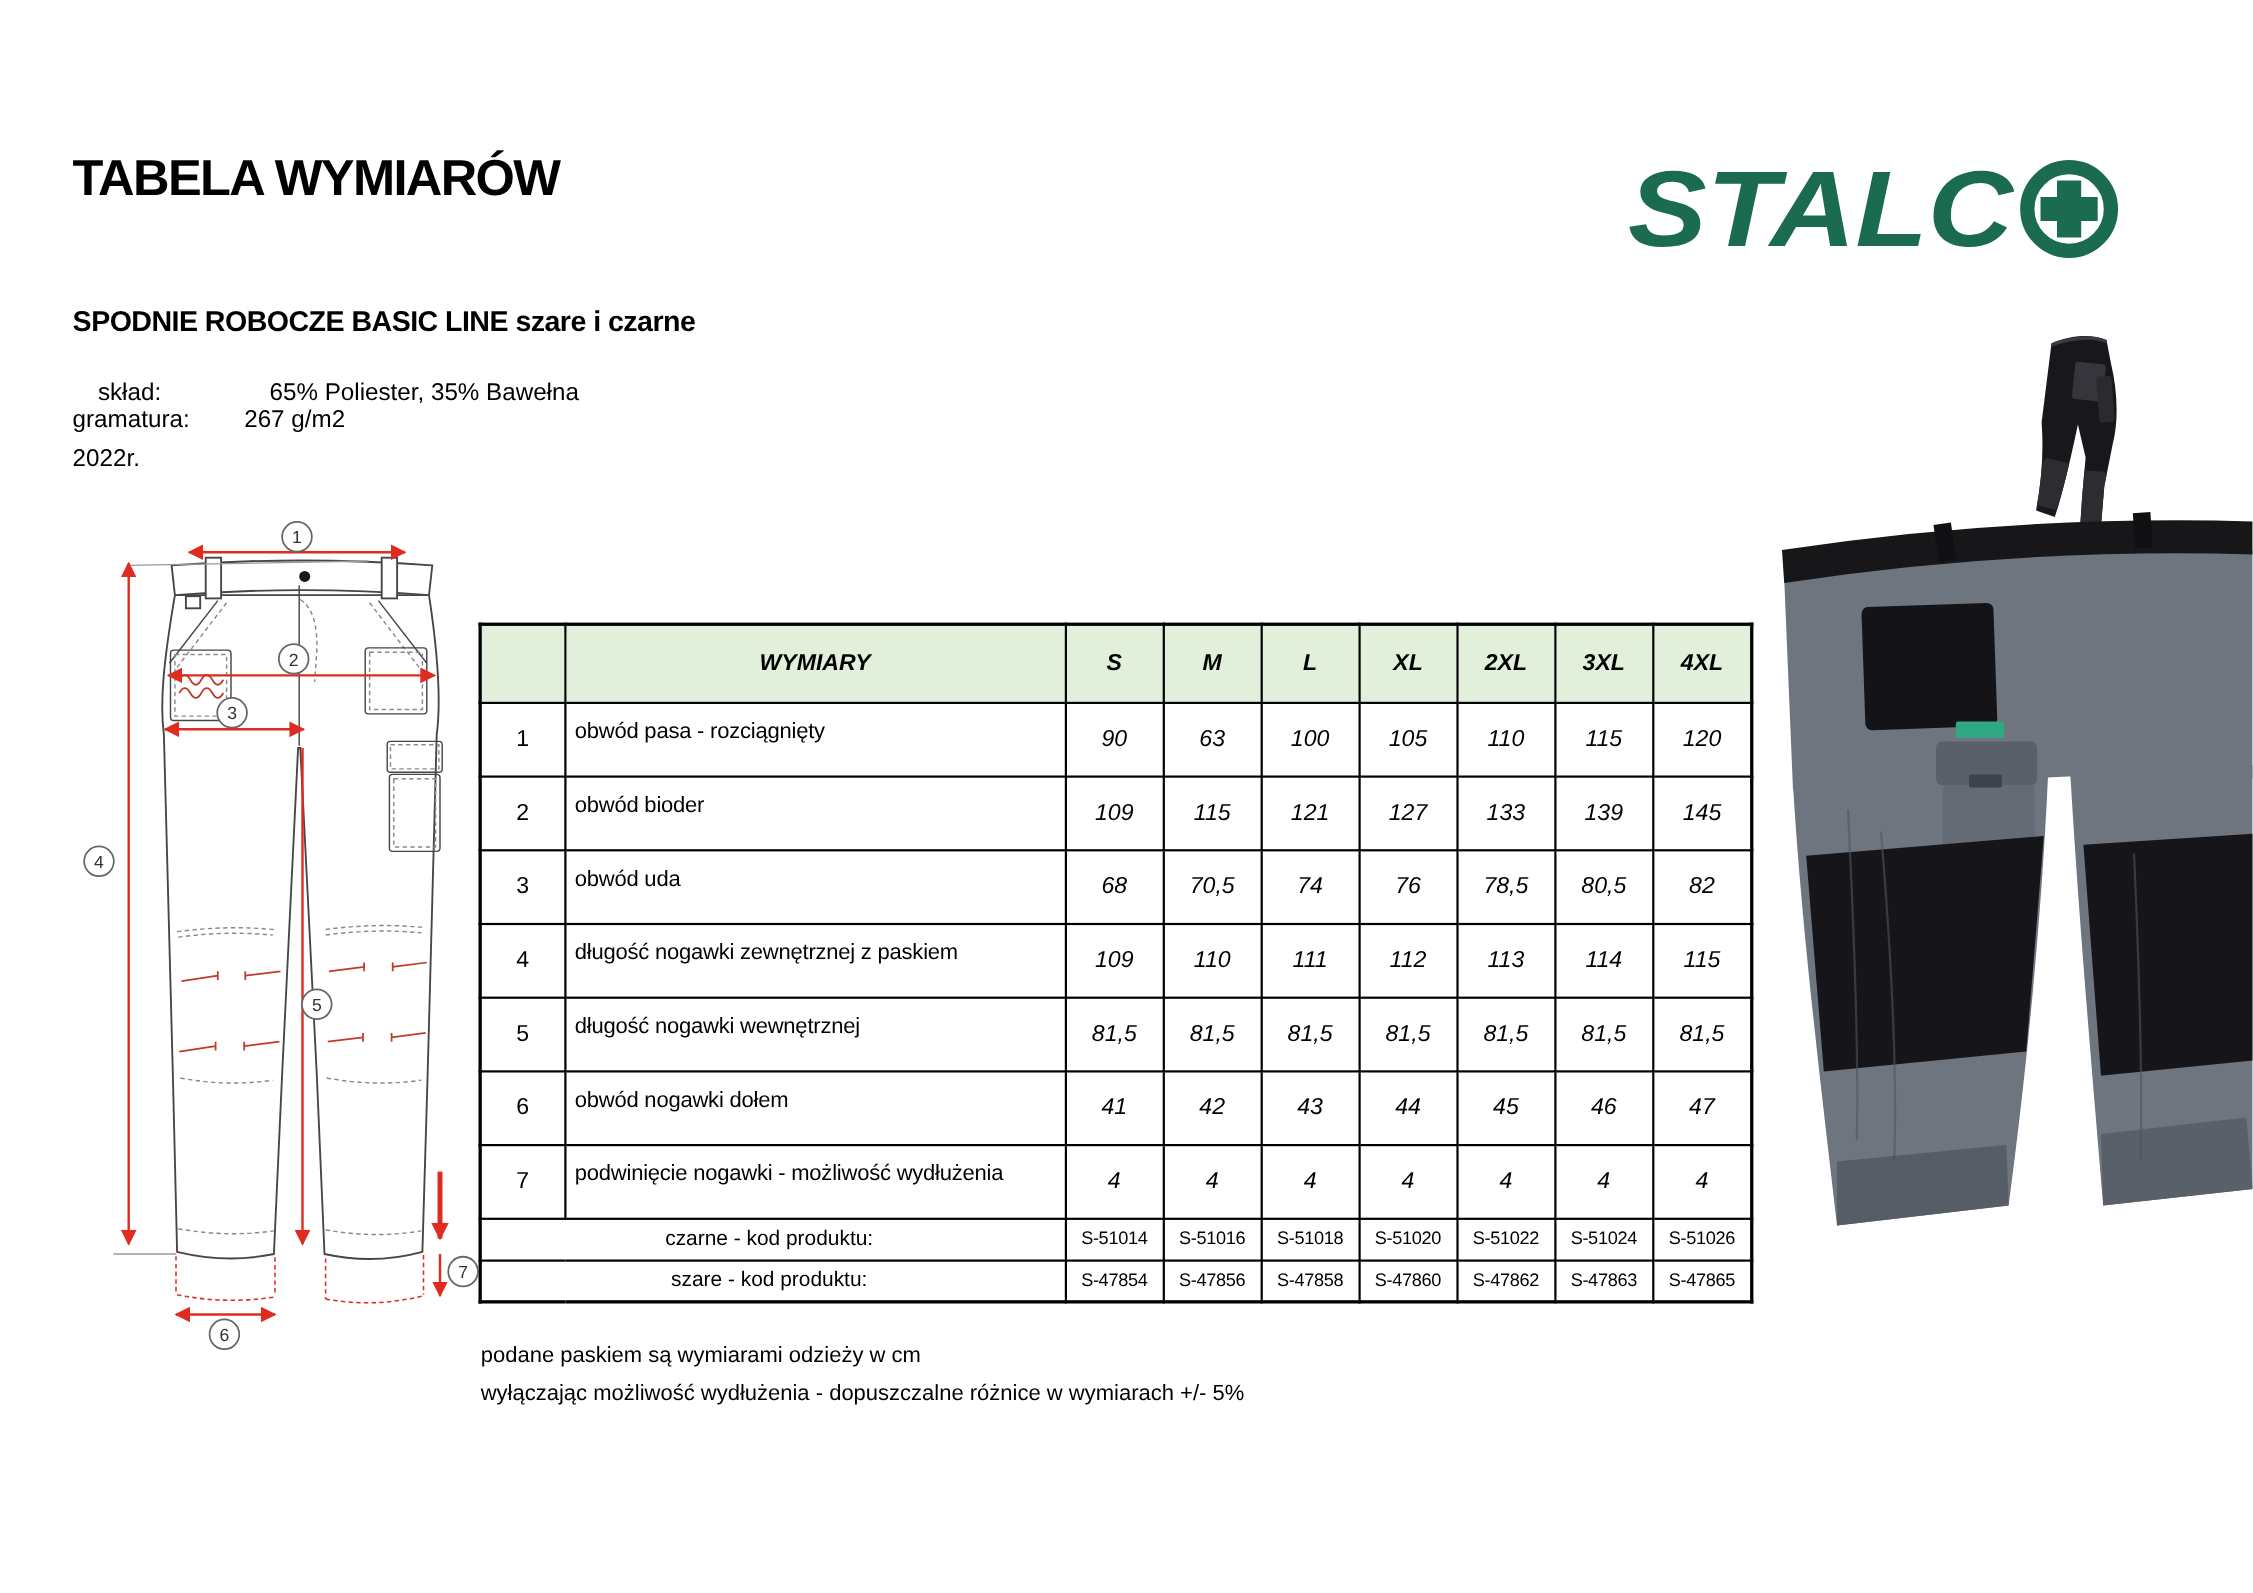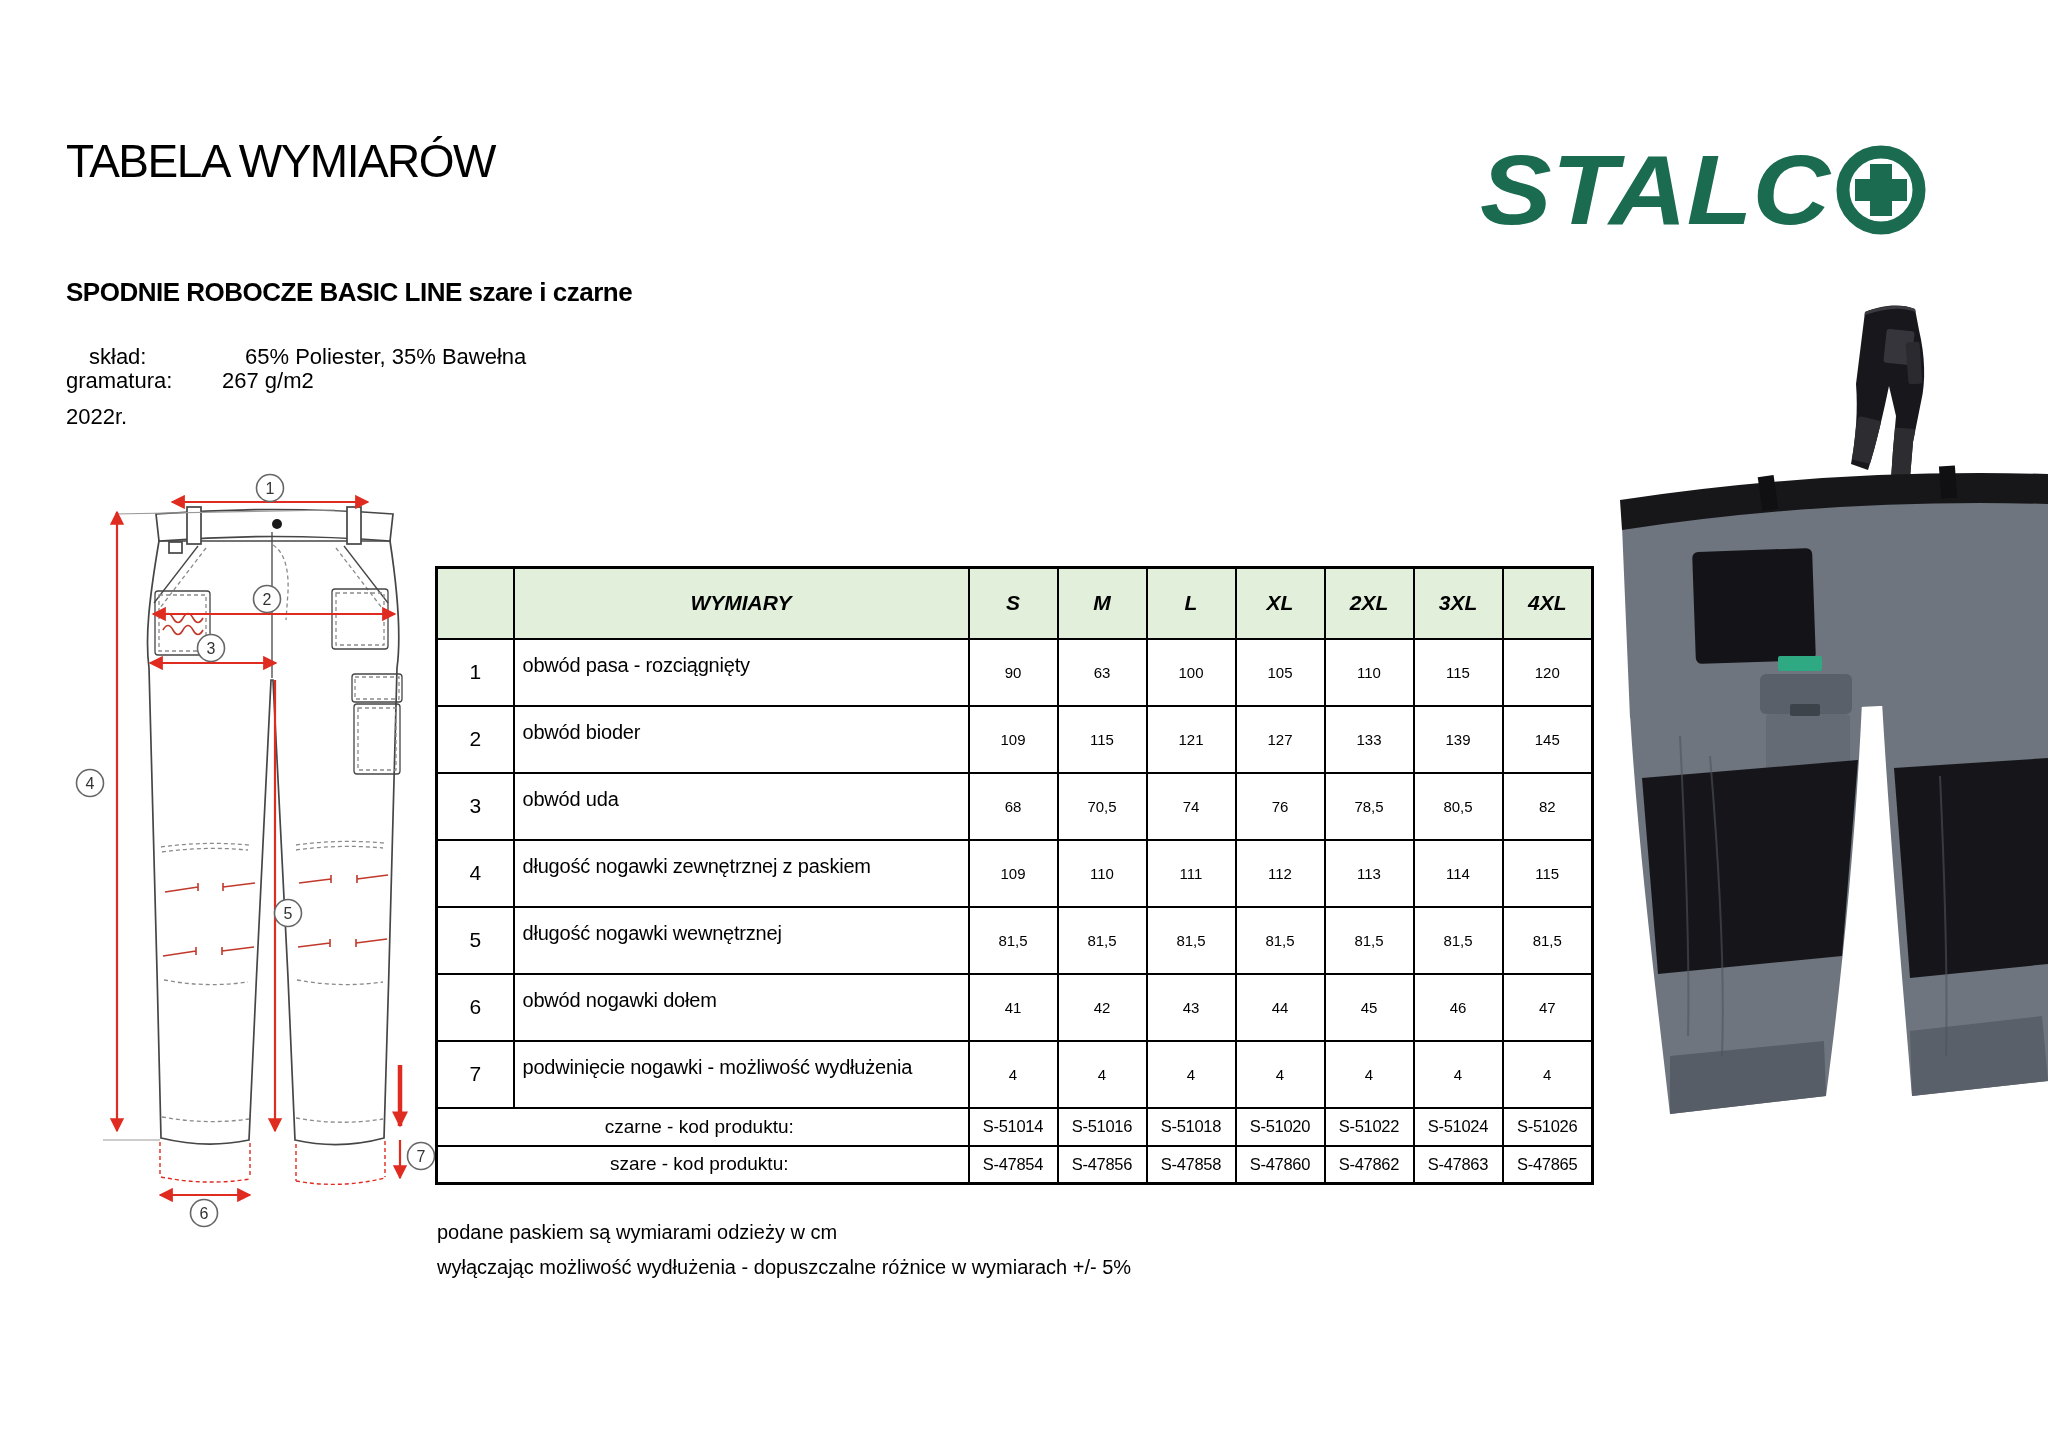--- a/index.html
+++ b/index.html
@@ -5,21 +5,21 @@
   :root{
     --logo-green:#1a6b50;
     --header-green:#e2efda;
     --dim-red:#e02b20;
     --tag-green:#2fa981;
   }
   html,body{margin:0;padding:0;background:#fff;}
   body{font-family:"Liberation Sans",sans-serif;color:#000;}
   .page{position:relative;width:2048px;height:1448px;background:#fff;overflow:hidden;}
 
-  .doc-title{position:absolute;left:66px;top:134px;font-size:46px;font-weight:400;letter-spacing:-1.5px;white-space:nowrap;text-align:right;}
+  .doc-title{position:absolute;left:66px;top:134px;font-size:46px;font-weight:700;letter-spacing:-1.5px;white-space:nowrap;text-align:right;}
   .product-name{position:absolute;left:66px;top:277px;font-size:26px;font-weight:700;letter-spacing:-0.5px;white-space:nowrap;}
   .info-line{position:absolute;left:66px;font-size:22px;white-space:nowrap;}
   .info-line .lbl{display:inline-block;min-width:156px;}
   .info-skład{top:344px;margin-left:23px;}
   .info-gramatura{top:368px;}
   .info-year{top:404px;}
 
   .logo-svg{position:absolute;left:1478px;top:140px;}
   .logo-text{fill:var(--logo-green);font-family:"Liberation Sans",sans-serif;font-weight:700;font-style:italic;font-size:98px;}
 
@@ -36,21 +36,21 @@
   .mk text{fill:#333;font-size:16px;font-family:"Liberation Sans",sans-serif;text-anchor:middle;}
 
   table.size-table{position:absolute;left:435px;top:566px;border-collapse:collapse;table-layout:fixed;border:3px solid #000;background:#fff;}
   .size-table th,.size-table td{border:2px solid #000;padding:0;overflow:hidden;}
   .size-table thead tr{height:71px;font-style:italic;}
   .size-table tr.m-row{height:67px;}
   .size-table tr.code-row{height:38px;}
   .size-table th{background:var(--header-green);font-size:21px;font-weight:700;text-align:center;}
   .size-table td.num{font-size:21px;text-align:center;}
   .size-table td.desc{font-size:20px;text-align:left;padding:2px 40px 16px 8px;line-height:1.15;letter-spacing:-0.2px;}
-  .size-table td.val{font-size:15px;text-align:center;}
+  .size-table td.val{font-size:21px;text-align:center;font-style:italic;}
   .size-table td.code-label{font-size:19px;text-align:center;padding-right:7px;border-radius:11px;}
   .size-table td.code-val{font-size:16.5px;text-align:center;letter-spacing:-0.3px;}
 
   .note{position:absolute;left:437px;font-size:20px;white-space:nowrap;}
   .note-1{top:1221px;}
   .note-2{top:1256px;}
 
   .photo-black{position:absolute;left:1843px;top:300px;}
   .photo-gray{position:absolute;left:1610px;top:456px;}
 </style>

